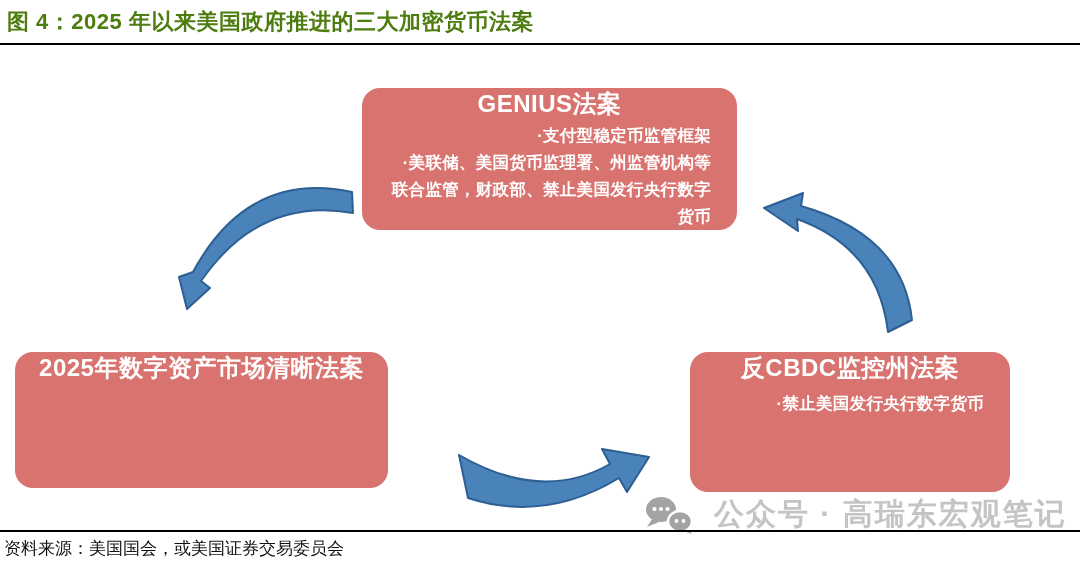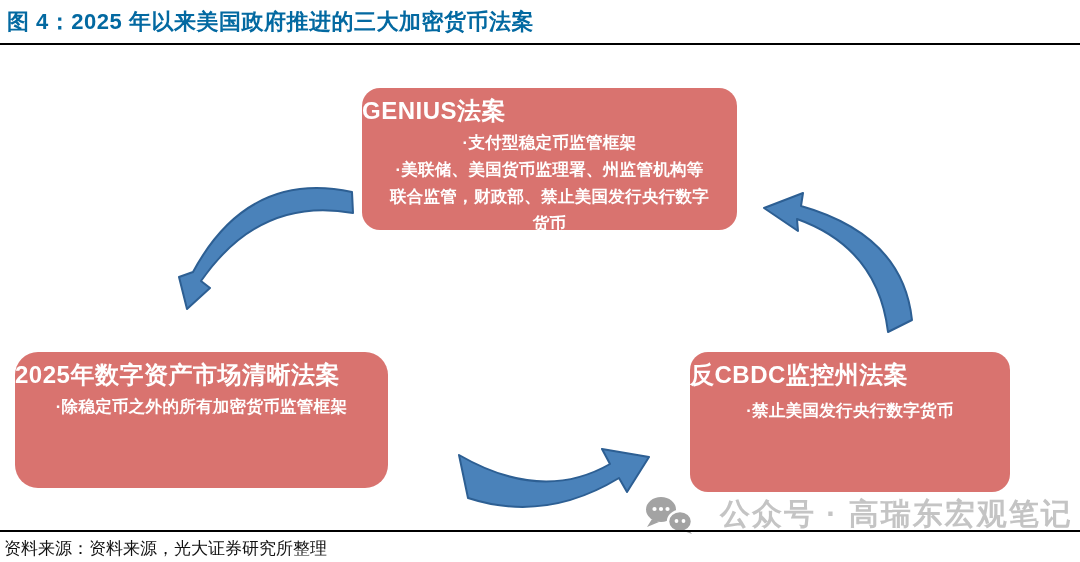--- a/index.html
+++ b/index.html
@@ -19,21 +19,21 @@
     height: 562px;
     background: #ffffff;
     overflow: hidden;
   }
   .fig-title {
     position: absolute;
     left: 7px;
     top: 7px;
     font-size: 22px;
     font-weight: bold;
-    color: #0369a1;
+    color: #4d7c0f;
     letter-spacing: 0.5px;
     white-space: nowrap;
   }
   .rule {
     position: absolute;
     left: 0;
     width: 1080px;
     background: var(--rule-color);
   }
   .rule.top { top: 43px; height: 2px; }
@@ -51,46 +51,45 @@
     stroke-width: 2;
     stroke-linejoin: round;
   }
   .law-box {
     position: absolute;
     background: var(--box-fill);
     border-radius: 18px;
     color: #ffffff;
   }
   .law-box.top-box    { left: 362px; top: 88px;  width: 375px; height: 142px; }
-  .law-box.left-box   { left: 15px;  top: 352px; width: 373px; height: 136px; border-radius: 23px; }
+  .law-box.left-box   { left: 15px;  top: 352px; width: 373px; height: 136px; }
   .law-box.right-box  { left: 690px; top: 352px; width: 320px; height: 140px; }
   .law-title {
-    text-align: left;
+    text-align: center;
     font-size: 24px;
     font-weight: bold;
-    padding-top: 7px;
     line-height: 32px;
     letter-spacing: 0.5px;
   }
   .law-bullets { padding: 2px 26px 0 26px; }
   .right-box .law-bullets { padding-top: 6px; }
   .law-bullet {
     font-size: 16.5px;
     font-weight: bold;
     line-height: 27px;
-    text-align: center;
+    text-align: right;
     letter-spacing: 0.3px;
   }
   .watermark {
     position: absolute;
     left: 644px;
     top: 494px;
     display: flex;
     align-items: center;
-    gap: 22px;
+    gap: 16px;
   }
   .watermark-text {
     font-size: 30px;
     font-weight: bold;
     color: var(--watermark-text);
     letter-spacing: 2px;
     white-space: nowrap;
   }
   .source {
     position: absolute;
@@ -141,21 +140,20 @@
     <div class="law-title">GENIUS法案</div>
     <div class="law-bullets">
       <div class="law-bullet">·支付型稳定币监管框架</div>
       <div class="law-bullet">·美联储、美国货币监理署、州监管机构等联合监管，财政部、禁止美国发行央行数字货币</div>
     </div>
   </div>
 
   <div class="law-box left-box">
     <div class="law-title">2025年数字资产市场清晰法案</div>
     <div class="law-bullets">
-      <div class="law-bullet">·除稳定币之外的所有加密货币监管框架</div>
     </div>
   </div>
 
   <div class="law-box right-box">
     <div class="law-title">反CBDC监控州法案</div>
     <div class="law-bullets">
       <div class="law-bullet">·禁止美国发行央行数字货币</div>
     </div>
   </div>
 
@@ -172,15 +170,15 @@
         <circle cx="17" cy="13" r="2.1"></circle>
         <circle cx="23.5" cy="13" r="2.1"></circle>
         <circle cx="32.5" cy="25" r="1.9"></circle>
         <circle cx="39.5" cy="25" r="1.9"></circle>
       </g>
     </svg>
     <span class="watermark-text">公众号 · 高瑞东宏观笔记</span>
   </div>
 
   <div class="rule bottom"></div>
-  <div class="source">资料来源：资料来源，光大证券研究所整理</div>
+  <div class="source">资料来源：美国国会，或美国证券交易委员会</div>
 
 </div>
 
 </body></html>

